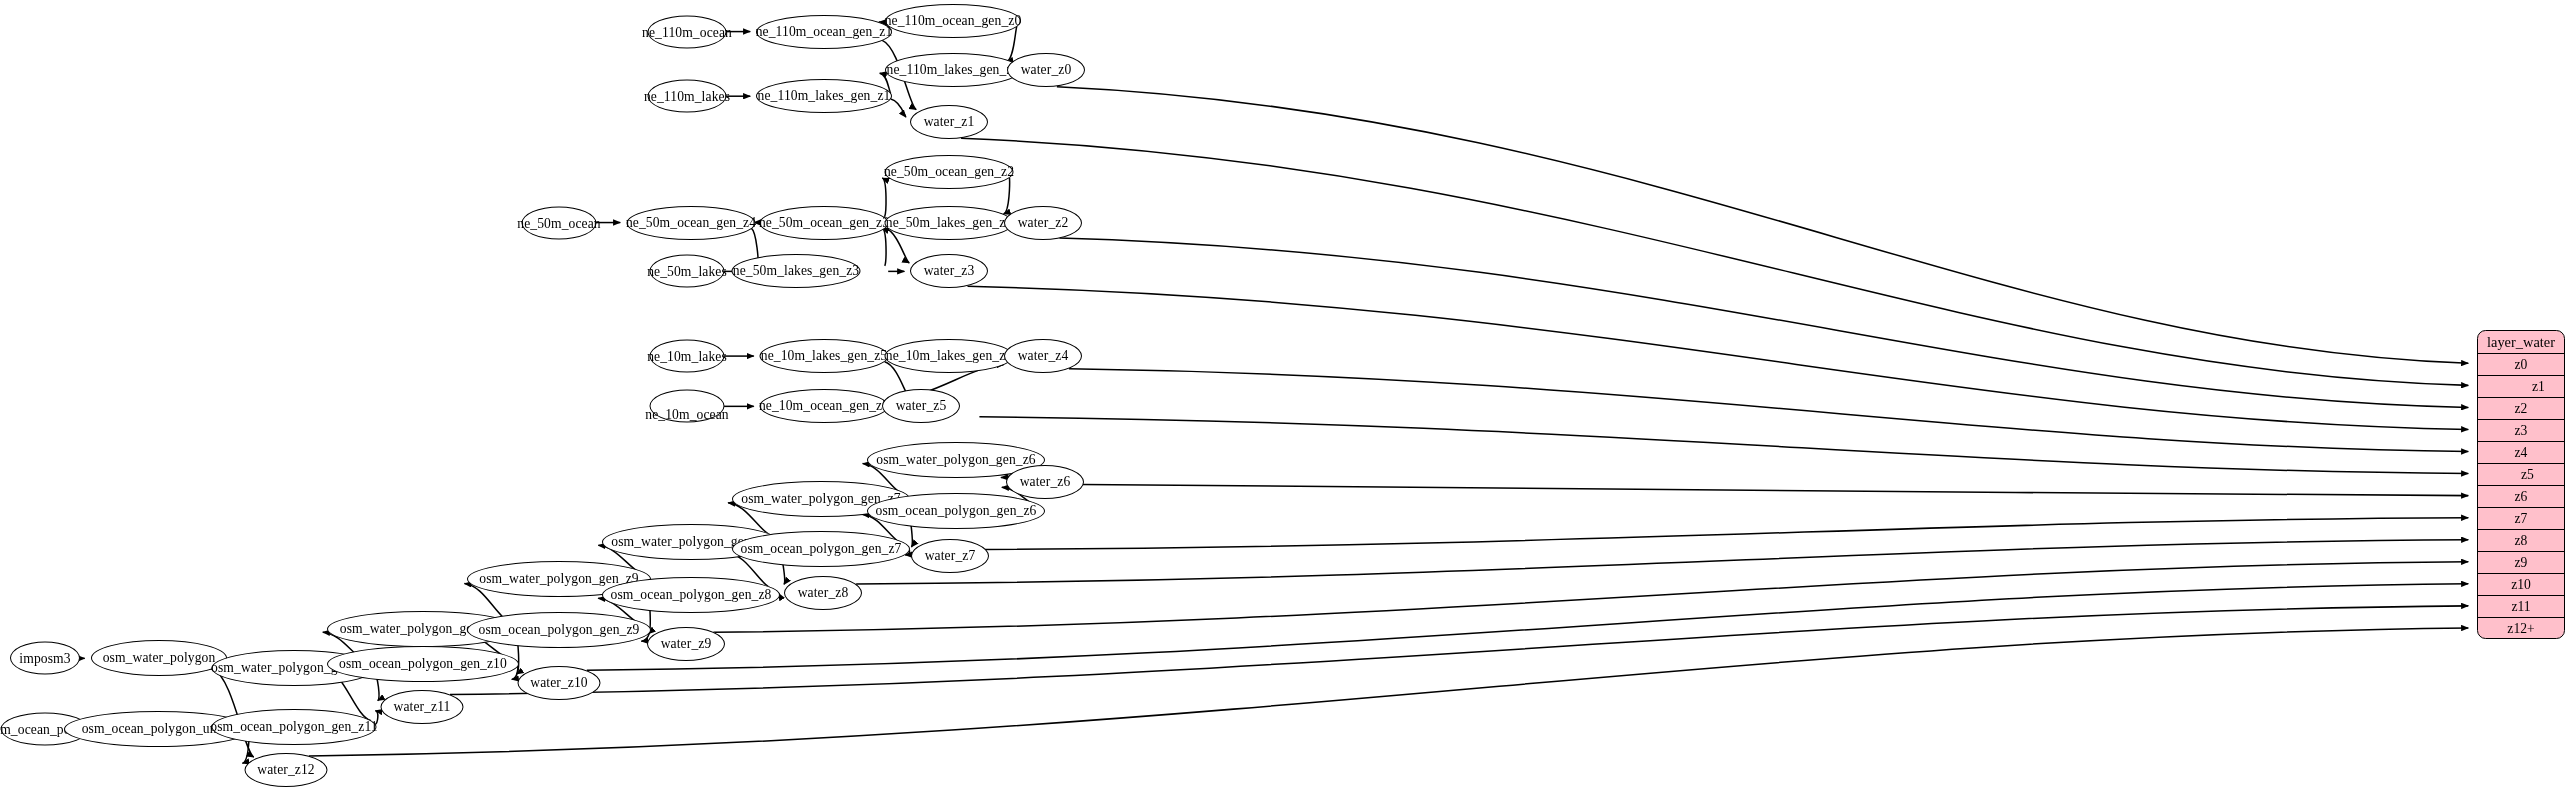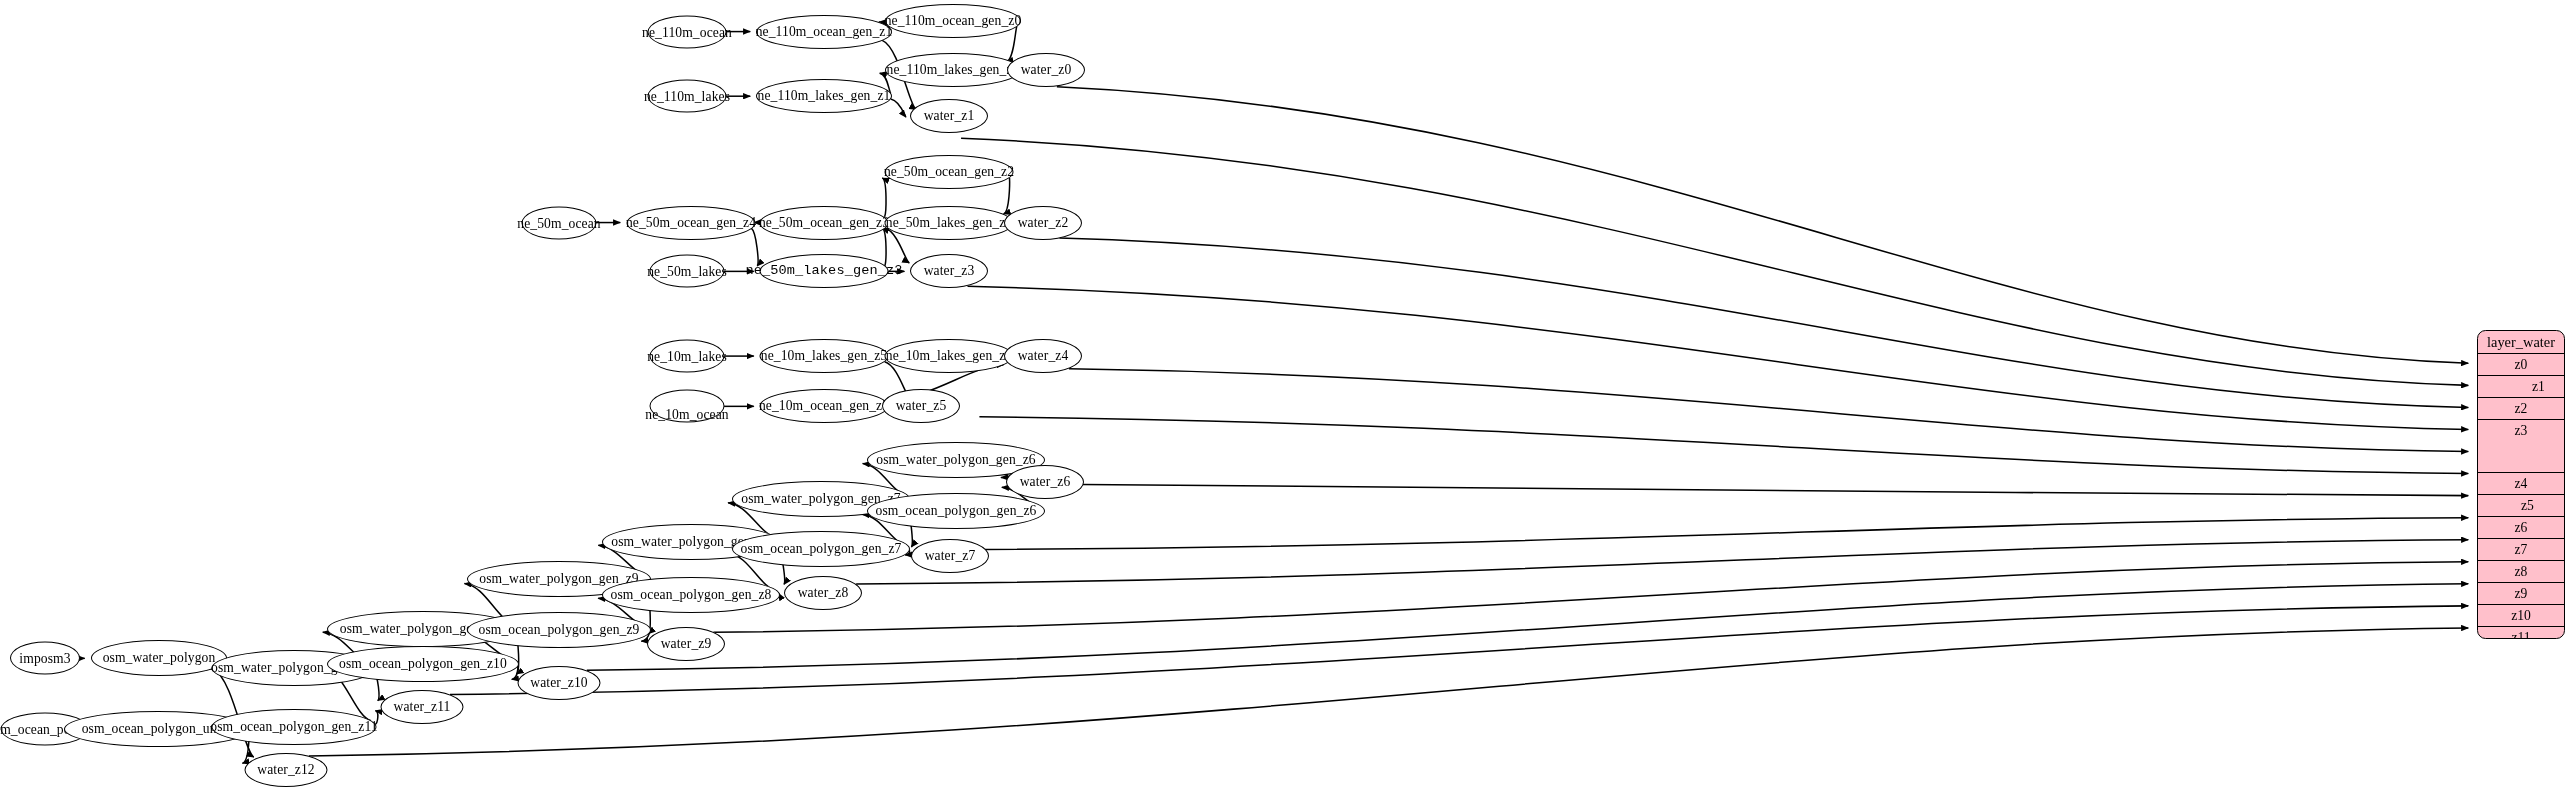--- a/index.html
+++ b/index.html
@@ -195,21 +195,21 @@
       </div>
       <div class="node" style="left: 687px; top: 271px; width: 75px; height: 33px;">
         <span>ne_50m_lakes</span>
       </div>
       <div class="node" style="left: 691px; top: 223px; width: 129px; height: 34px;">
         <span>ne_50m_ocean_gen_z4</span>
       </div>
       <div class="node" style="left: 824px; top: 223px; width: 129px; height: 34px;">
         <span>ne_50m_ocean_gen_z3</span>
       </div>
-      <div class="node" style="left: 824px; top: 271px; width: 129px; height: 34px; font-family: Liberation Mono, monospace;">
+      <div class="node" style="left: 796px; top: 271px; width: 129px; height: 34px;">
         <span>ne_50m_lakes_gen_z3</span>
       </div>
       <div class="node" style="left: 949px; top: 172px; width: 129px; height: 34px;">
         <span>ne_50m_ocean_gen_z2</span>
       </div>
       <div class="node" style="left: 949px; top: 223px; width: 129px; height: 34px;">
         <span>ne_50m_lakes_gen_z2</span>
       </div>
       <div class="node" style="left: 949px; top: 271px; width: 78px; height: 34px;">
         <span>water_z3</span>
@@ -228,21 +228,21 @@
       </div>
       <div class="node" style="left: 824px; top: 96px; width: 136px; height: 34px;">
         <span>ne_110m_lakes_gen_z1</span>
       </div>
       <div class="node" style="left: 953px; top: 21px; width: 136px; height: 34px;">
         <span>ne_110m_ocean_gen_z0</span>
       </div>
       <div class="node" style="left: 953px; top: 70px; width: 136px; height: 34px;">
         <span>ne_110m_lakes_gen_z0</span>
       </div>
-      <div class="node" style="left: 949px; top: 116px; width: 78px; height: 34px;">
+      <div class="node" style="left: 949px; top: 122px; width: 78px; height: 34px;">
         <span>water_z1</span>
       </div>
       <div class="node" style="left: 1046px; top: 70px; width: 78px; height: 34px;">
         <span>water_z0</span>
       </div>
     </div>
 <div class="table-node" style="left: 2477px; top: 330px; width: 88px; height: 309px; background: rgb(255, 192, 203);">
       <div class="trow thead" style="height: 22px;">
         <span>layer_water</span>
       </div>
@@ -251,21 +251,21 @@
       </div>
       <div class="trow" style="height: 22px; padding-left: 35px;">
         <span>z1</span>
       </div>
       <div class="trow" style="height: 22px;">
         <span>z2</span>
       </div>
       <div class="trow" style="height: 22px;">
         <span>z3</span>
       </div>
-      <div class="trow" style="height: 22px; margin-top: 31px;">
+      <div class="trow" style="height: 22px;">
         <span>z4</span>
       </div>
       <div class="trow" style="height: 22px; padding-left: 13px;">
         <span>z5</span>
       </div>
       <div class="trow" style="height: 22px;">
         <span>z6</span>
       </div>
       <div class="trow" style="height: 22px;">
         <span>z7</span>

